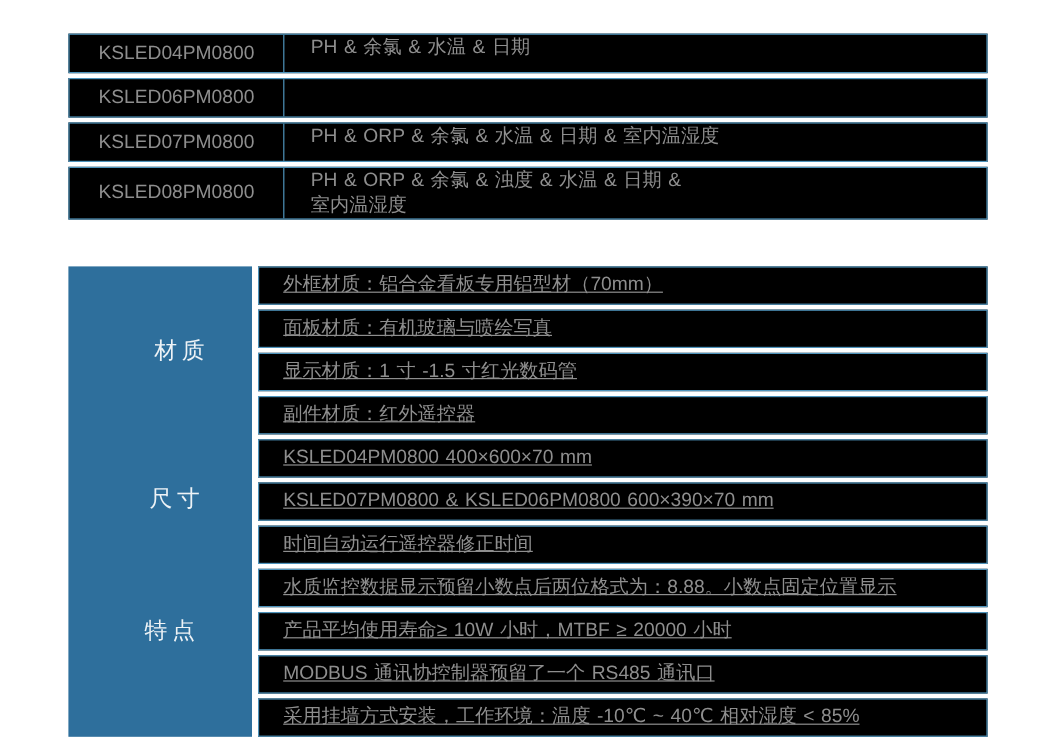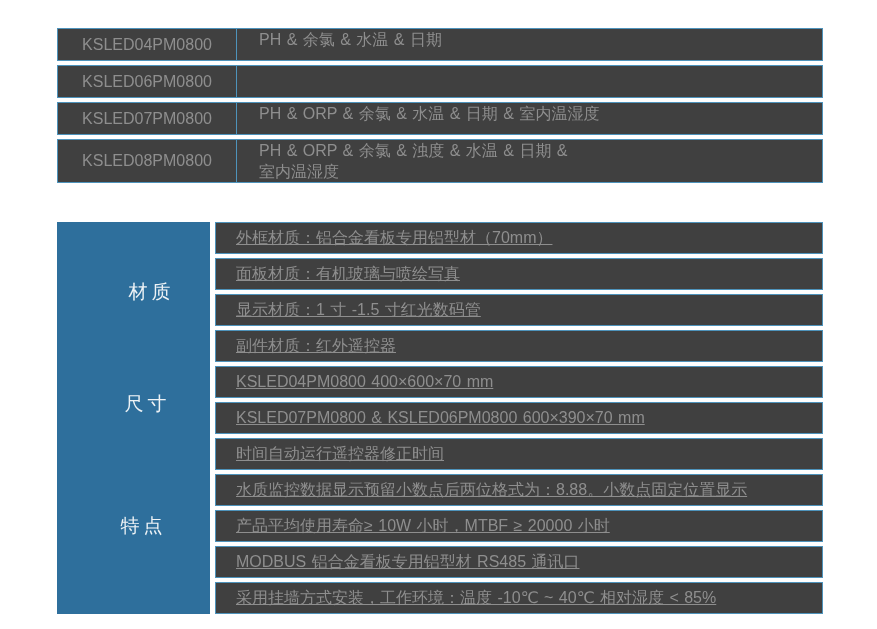--- a/index.html
+++ b/index.html
@@ -33,32 +33,32 @@
     align-items: center;
     justify-content: center;
   }
   .sec-label {
     position: absolute;
     left: 0; right: 0;
     text-align: center;
     transform: translateY(-50%);
   }
   .sec-label.pos-0 { top: 70px; padding-left: 36px; }
-  .sec-label.pos-1 { top: 182px; padding-left: 28px; }
+  .sec-label.pos-1 { top: 194px; padding-left: 28px; }
   .sec-label.pos-2 { top: 304px; padding-left: 20px; }
 
   .rows {
     flex: 1;
     display: flex;
     flex-direction: column;
     row-gap: 4px;
   }
   .row {
     box-sizing: border-box;
-    background: #404040;
+    background: #000000;
     border: 1px solid #4e93bb;
     display: flex;
     align-items: stretch;
     color: #8e8e8e;
     font-size: 16px;
     word-spacing: 1px;
   }
   .r-s  { height: 33px; }
   .r-l  { height: 44px; }
   .r-sp { height: 32px; }
@@ -157,21 +157,21 @@
       <div class="row r-sp">
         <div class="spec-cell">时间自动运行遥控器修正时间</div>
       </div>
       <div class="row r-sp">
         <div class="spec-cell">水质监控数据显示预留小数点后两位格式为：8.88。小数点固定位置显示</div>
       </div>
       <div class="row r-sp">
         <div class="spec-cell">产品平均使用寿命≥ 10W 小时，MTBF ≥ 20000 小时</div>
       </div>
       <div class="row r-sp">
-        <div class="spec-cell">MODBUS 铝合金看板专用铝型材 RS485 通讯口</div>
+        <div class="spec-cell">MODBUS 通讯协控制器预留了一个 RS485 通讯口</div>
       </div>
       <div class="row r-sp">
         <div class="spec-cell">采用挂墙方式安装，工作环境：温度 -10℃ ~ 40℃  相对湿度 &lt; 85%</div>
       </div>
 
     </div>
   </div>
 
 </div>
 

